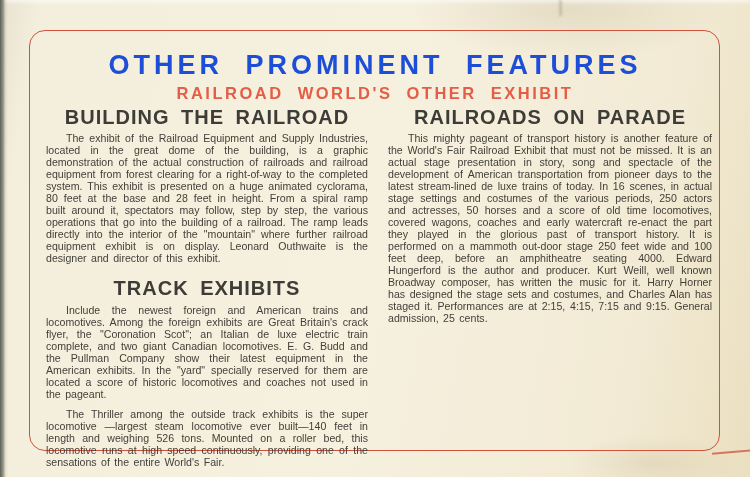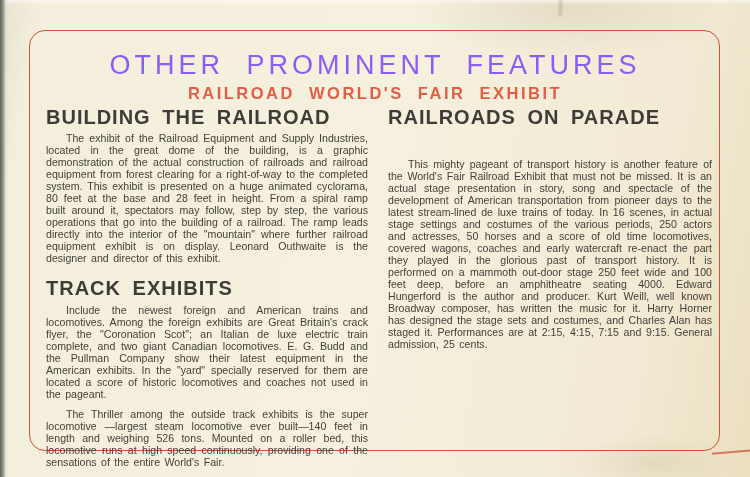--- a/index.html
+++ b/index.html
@@ -38,51 +38,52 @@
   }
   .corner-stray {
     position: absolute; left: 712px; top: 451px; width: 40px; height: 1.5px;
     background: rgba(208,82,58,0.75);
     transform: rotate(-5deg);
   }
   .content { position: absolute; inset: 0; }
   h1.title {
     margin: 52px 0 0;
     text-align: center;
-    color: #8b5cf6;
+    color: #1d4ed8;
     font-size: 27px;
-    font-weight: normal;
+    font-weight: bold;
     letter-spacing: 4px;
     word-spacing: 11px;
     line-height: 1.0;
   }
   h2.subtitle {
     margin: 6px 0 0;
     text-align: center;
     color: #e45d44;
     font-size: 16.5px;
     font-weight: bold;
     letter-spacing: 2.5px;
     word-spacing: 7px;
     line-height: 1.0;
   }
   .columns {
     position: absolute; left: 46px; top: 106px; width: 666px;
     display: flex; gap: 20px;
   }
   .col { width: 322px; }
-  .col.right { width: 324px; display: flex; flex-direction: column; height: 346px; gap: 26px; }
+  .col.right { width: 324px; display: flex; flex-direction: column; height: 346px; }
   h3.sec {
     margin: 0 0 4px;
     font-size: 20px;
     font-weight: bold;
     letter-spacing: 1px;
     word-spacing: 5px;
     color: #3d3c37;
     line-height: 1.12;
+    text-align: center;
   }
   h3.sec.gap { margin-top: 13px; }
   p.body {
     margin: 0 0 8px;
     font-size: 10.6px;
     line-height: 12px;
     color: #413f39;
     text-align: justify;
     text-indent: 20px;
     word-spacing: 1.5px;
@@ -95,21 +96,21 @@
 <body>
 
 <div class="paper"></div>
 <div class="edge-left"></div>
 <div class="crease"></div>
 <div class="frame"></div>
 <div class="corner-stray"></div>
 
 <div class="content">
   <h1 class="title">OTHER PROMINENT FEATURES</h1>
-  <h2 class="subtitle">RAILROAD WORLD'S FAIR EXHIBIT</h2>
+  <h2 class="subtitle">RAILROAD WORLD'S OTHER EXHIBIT</h2>
 
   <div class="columns">
     <div class="col left">
       <h3 class="sec">BUILDING THE RAILROAD</h3>
       <p class="body">The exhibit of the Railroad Equipment and Supply Industries, located in the great dome of the building, is a graphic demonstration of the actual construction of railroads and railroad equipment from forest clearing for a right-of-way to the completed system. This exhibit is presented on a huge animated cyclorama, 80 feet at the base and 28 feet in height. From a spiral ramp built around it, spectators may follow, step by step, the various operations that go into the building of a railroad. The ramp leads directly into the interior of the "mountain" where further railroad equipment exhibit is on display. Leonard Outhwaite is the designer and director of this exhibit.</p>
 
       <h3 class="sec gap">TRACK EXHIBITS</h3>
       <p class="body">Include the newest foreign and American trains and locomotives. Among the foreign exhibits are Great Britain's crack flyer, the "Coronation Scot"; an Italian de luxe electric train complete, and two giant Canadian locomotives. E. G. Budd and the Pullman Company show their latest equipment in the American exhibits. In the "yard" specially reserved for them are located a score of historic locomotives and coaches not used in the pageant.</p>
       <p class="body">The Thriller among the outside track exhibits is the super locomotive —largest steam locomotive ever built—140 feet in length and weighing 526 tons. Mounted on a roller bed, this locomotive runs at high speed continuously, providing one of the sensations of the entire World's Fair.</p>
     </div>

